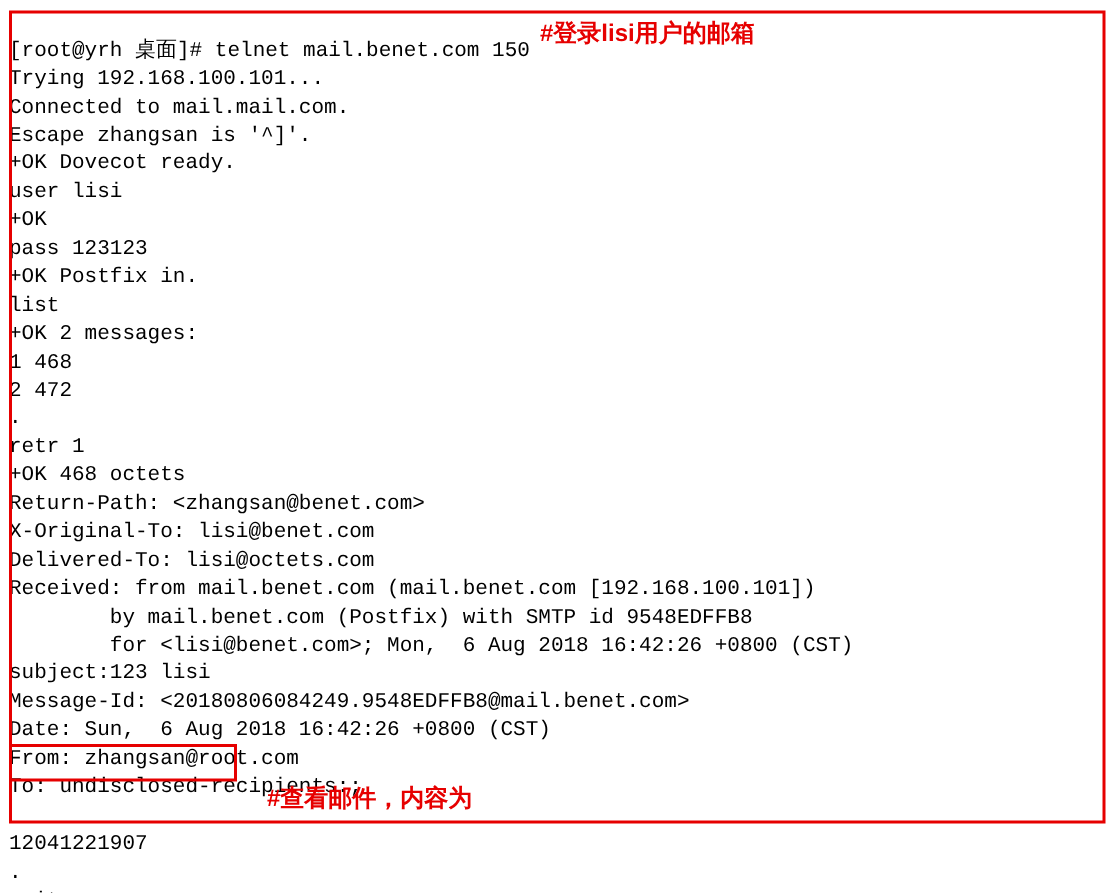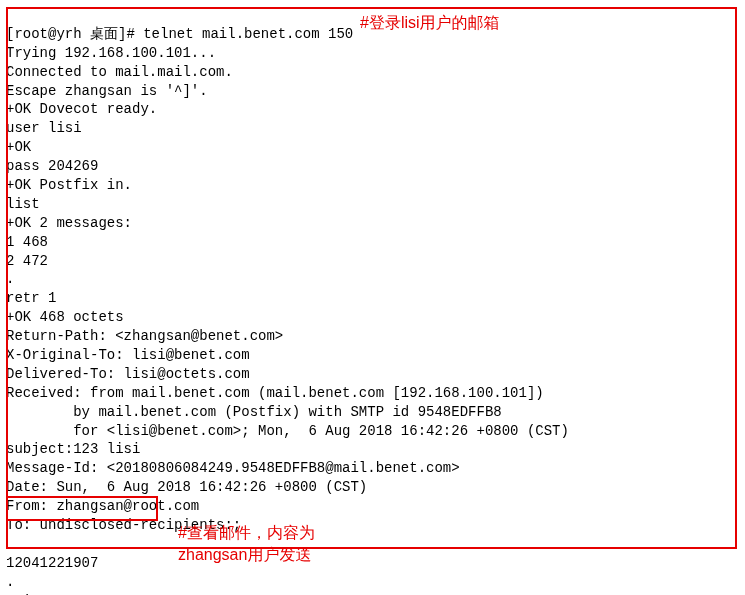--- a/index.html
+++ b/index.html
@@ -37,21 +37,21 @@
       top: 496px;
       width: 152px;
       height: 25px;
       pointer-events: none;
     }
     .annotation {
       position: absolute;
       color: #e60000;
       font-family: "SimSun", sans-serif;
       font-size: 16px;
-      font-weight: normal;
+      font-weight: bold;
     }
     .anno1 {
       top: 12px;
       left: 360px;
     }
     .anno2 {
       top: 522px;
       left: 178px;
       line-height: 1.4;
     }
@@ -60,21 +60,21 @@
 <body>
 
 <div class="terminal">
 <span>[root@yrh 桌面]# telnet mail.benet.com 150</span>
 <span>Trying 192.168.100.101...</span>
 <span>Connected to mail.mail.com.</span>
 <span>Escape zhangsan is '^]'.</span>
 <span>+OK Dovecot ready.</span>
 <span>user lisi</span>
 <span>+OK</span>
-<span>pass 204269</span>
+<span>pass 123123</span>
 <span>+OK Postfix in.</span>
 <span>list</span>
 <span>+OK 2 messages:</span>
 <span>1 468</span>
 <span>2 472</span>
 <span>.</span>
 <span>retr 1</span>
 <span>+OK 468 octets</span>
 <span>Return-Path: &lt;zhangsan@benet.com&gt;</span>
 <span>X-Original-To: lisi@benet.com</span>
@@ -95,14 +95,13 @@
 
 
 </div>
 
 <div class="red-box-1"></div>
 <div class="red-box-2"></div>
 
 <div class="annotation anno1">#登录lisi用户的邮箱</div>
 <div class="annotation anno2">
   <span>#查看邮件，内容为</span><br>
-  <span>zhangsan用户发送</span>
 </div>
 
 </body></html>

